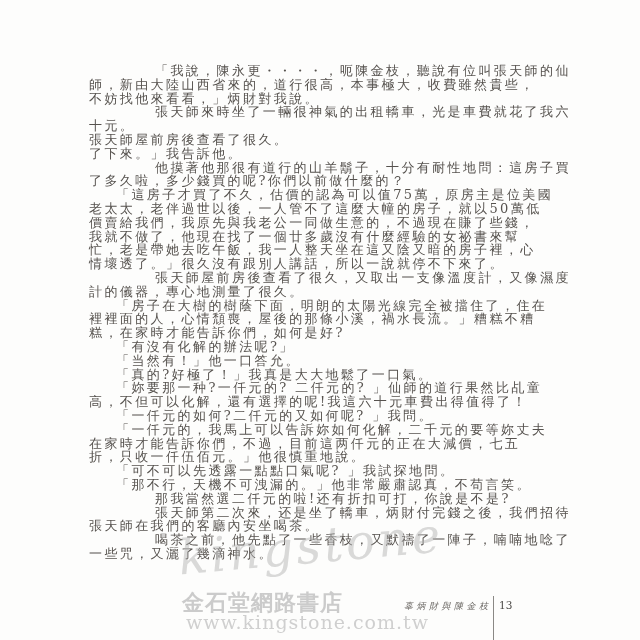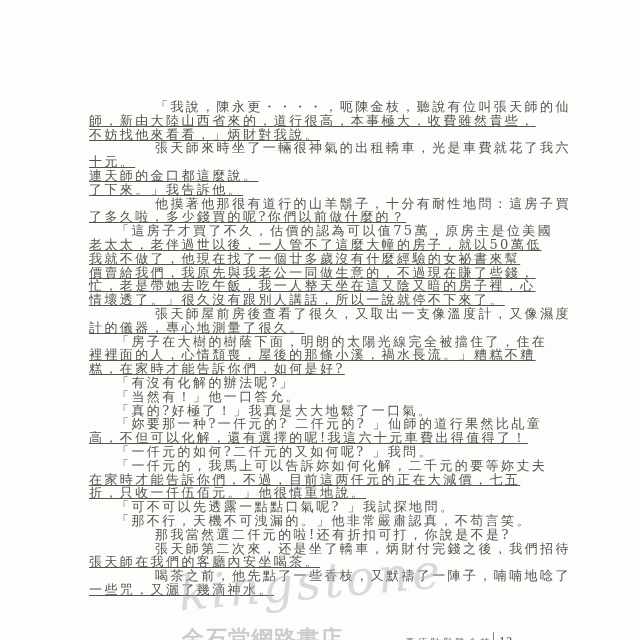--- a/index.html
+++ b/index.html
@@ -8,37 +8,36 @@
     width: 640px;
     height: 640px;
     background: #fdfdfc;
     overflow: hidden;
     font-family: "DejaVu Serif", serif;
   }
   .page {
     position: absolute;
     inset: 0;
     background: #fdfdfc;
-    margin-top: 36px;
   }
   .text-block {
     position: absolute;
     left: 89px;
     top: 64px;
     width: 465px;
   }
   .line {
     font-size: 13px;
     line-height: 13.8px;
     height: 13.8px;
     letter-spacing: 2.4px;
     color: #56524e;
     white-space: nowrap;
   }
-  .in-none  { padding-left: 0; text-decoration: underline; }
+  .in-none  { padding-left: 0; }
   .in-small { padding-left: 27px; }
   .in-large { padding-left: 66px; }
 
   .wm-script {
     position: absolute;
     left: 178px;
     top: 518px;
     font-family: "DejaVu Serif", serif;
     font-style: italic;
     font-size: 48px;
@@ -98,28 +97,28 @@
 <body>
 
 <div class="page">
 
   <div class="text-block">
       <div class="line in-large">「我說，陳永更・・・・，呃陳金枝，聽說有位叫張天師的仙</div>
       <div class="line in-none">師，新由大陸山西省來的，道行很高，本事極大，收費雖然貴些，</div>
       <div class="line in-none">不妨找他來看看，」炳財對我說。</div>
       <div class="line in-large">張天師來時坐了一輛很神氣的出租轎車，光是車費就花了我六</div>
       <div class="line in-none">十元。</div>
-      <div class="line in-none">連天師的金口都這麼說。</div>
+      <div class="line in-none">張天師屋前房後查看了很久。</div>
       <div class="line in-none">了下來。」我告訴他。</div>
       <div class="line in-large">他摸著他那很有道行的山羊鬍子，十分有耐性地問：這房子買</div>
       <div class="line in-none">了多久啦，多少錢買的呢?你們以前做什麼的？</div>
       <div class="line in-small">「這房子才買了不久，估價的認為可以值75萬，原房主是位美國</div>
       <div class="line in-none">老太太，老伴過世以後，一人管不了這麼大幢的房子，就以50萬低</div>
+      <div class="line in-none">價賣給我們，我原先與我老公一同做生意的，不過現在賺了些錢，</div>
       <div class="line in-none">我就不做了，他現在找了一個廿多歲沒有什麼經驗的女祕書來幫</div>
-      <div class="line in-none">價賣給我們，我原先與我老公一同做生意的，不過現在賺了些錢，</div>
       <div class="line in-none">忙，老是帶她去吃午飯，我一人整天坐在這又陰又暗的房子裡，心</div>
       <div class="line in-none">情壞透了。」很久沒有跟別人講話，所以一說就停不下來了。</div>
       <div class="line in-large">張天師屋前房後查看了很久，又取出一支像溫度計，又像濕度</div>
       <div class="line in-none">計的儀器，專心地測量了很久。</div>
       <div class="line in-small">「房子在大樹的樹蔭下面，明朗的太陽光線完全被擋住了，住在</div>
       <div class="line in-none">裡裡面的人，心情頹喪，屋後的那條小溪，禍水長流。」糟糕不糟</div>
       <div class="line in-none">糕，在家時才能告訴你們，如何是好?</div>
       <div class="line in-small">「有沒有化解的辦法呢?」</div>
       <div class="line in-small">「当然有！」他一口答允。</div>
       <div class="line in-small">「真的?好極了！」我真是大大地鬆了一口氣。</div>

